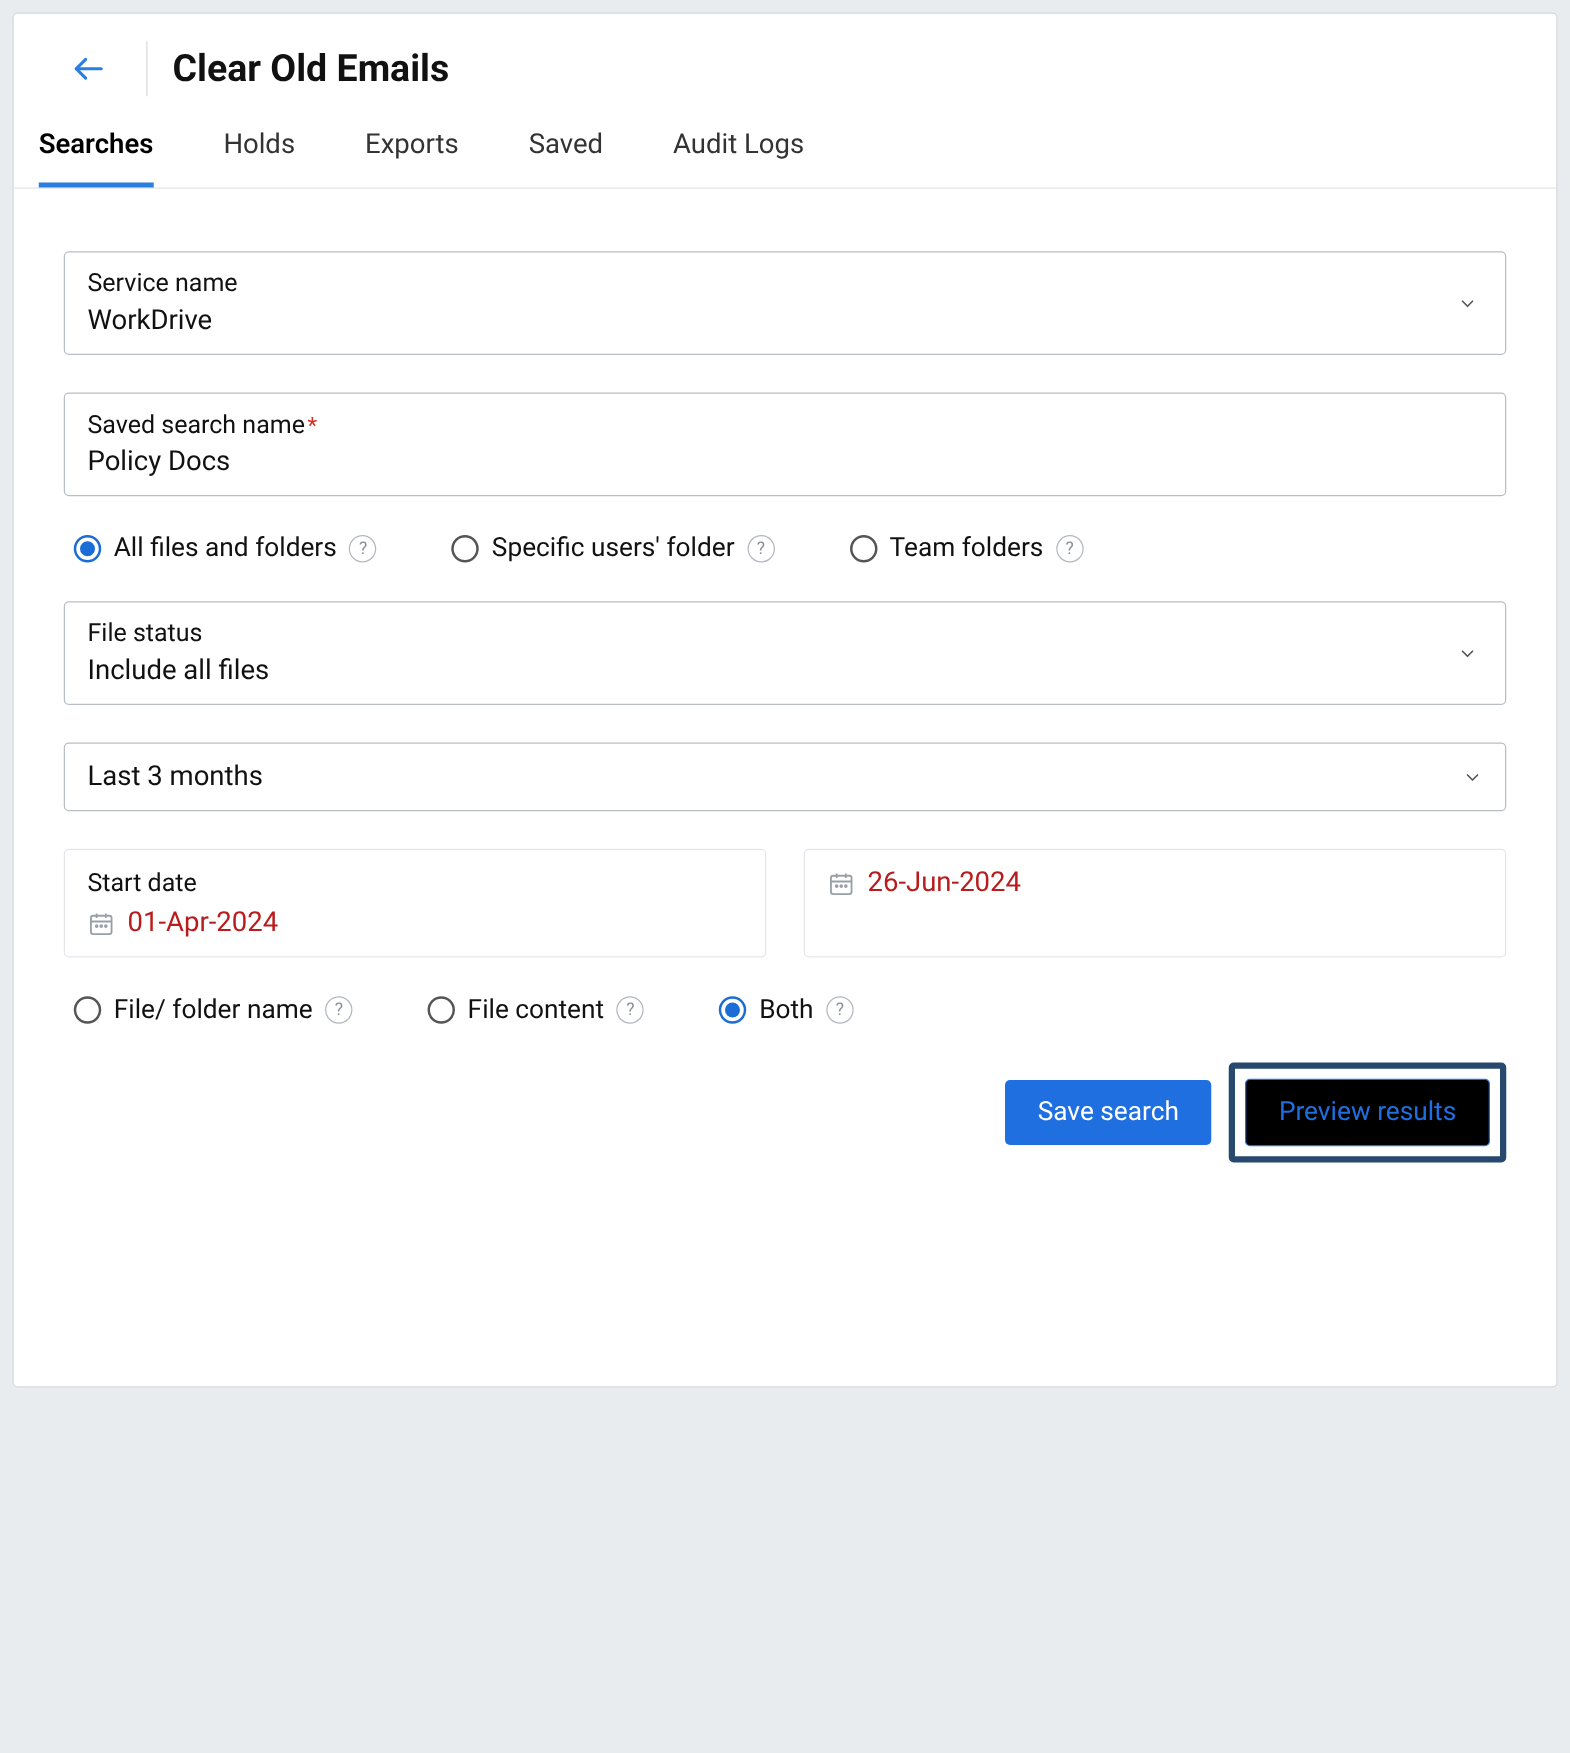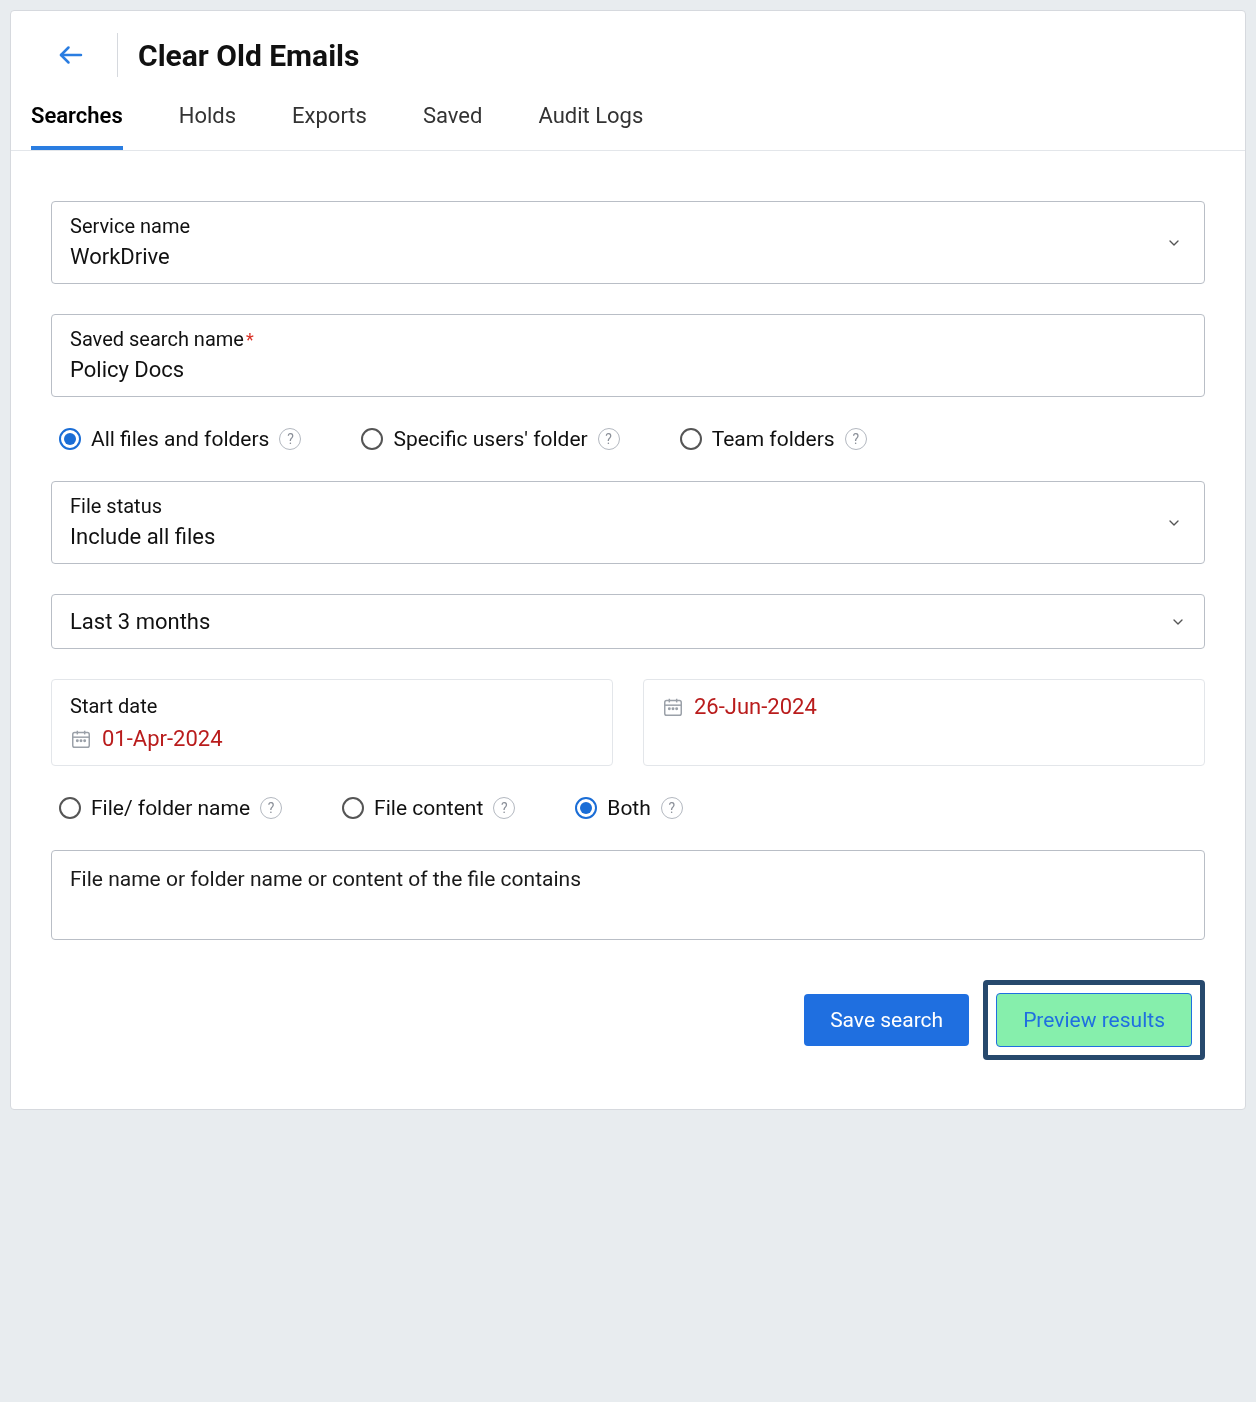--- a/index.html
+++ b/index.html
@@ -30,21 +30,21 @@
   .date-box{flex:1;border:1px solid #e3e6ea;border-radius:4px;padding:14px 18px;}
   .date-label{font-size:20px;color:#111;margin-bottom:8px;display:block;}
   .date-val{display:flex;align-items:center;gap:10px;}
   .date-text{font-size:22px;color:#b91c1c;}
   .textarea-box{border:1px solid #b9bec6;border-radius:4px;padding:16px 18px;min-height:90px;margin-bottom:40px;}
   .textarea-box input{border:none;outline:none;font-size:21px;color:#111;width:100%;}
   .textarea-box input::placeholder{color:#1a1a1a;}
   .btn-row{display:flex;gap:14px;align-items:center;justify-content:flex-end;}
   .btn{font-size:21px;padding:14px 26px;border-radius:4px;cursor:pointer;border:none;}
   .btn-primary{background:#1f6fe0;color:#fff;}
-  .btn-outline{background:#86efac;color:#1f6fe0;border:1.5px solid #1f6fe0;}
+  .btn-outline{background:#000000;color:#1f6fe0;border:1.5px solid #1f6fe0;}
   .highlight-frame{border:5px solid #27496d;padding:8px;border-radius:4px;}
   .single-line{display:flex;align-items:center;justify-content:space-between;}
   svg{display:block;}
 </style>
 </head>
 <body>
 
 <div class="window">
 
   <div class="header">
@@ -169,23 +169,20 @@
       </label>
       <label class="radio-item">
         <span class="radio-circle checked">
             <span class="radio-dot"></span>
           </span>
         <span>Both</span>
         <span class="help-icon">?</span>
       </label>
     </div>
 
-    <div class="textarea-box">
-      <input placeholder="File name or folder name or content of the file contains" style="">
-    </div>
 
     <div class="btn-row">
       <button class="btn btn-primary">Save search</button>
       <div class="highlight-frame">
         <button class="btn btn-outline">Preview results</button>
       </div>
     </div>
 
   </div>
 </div>

